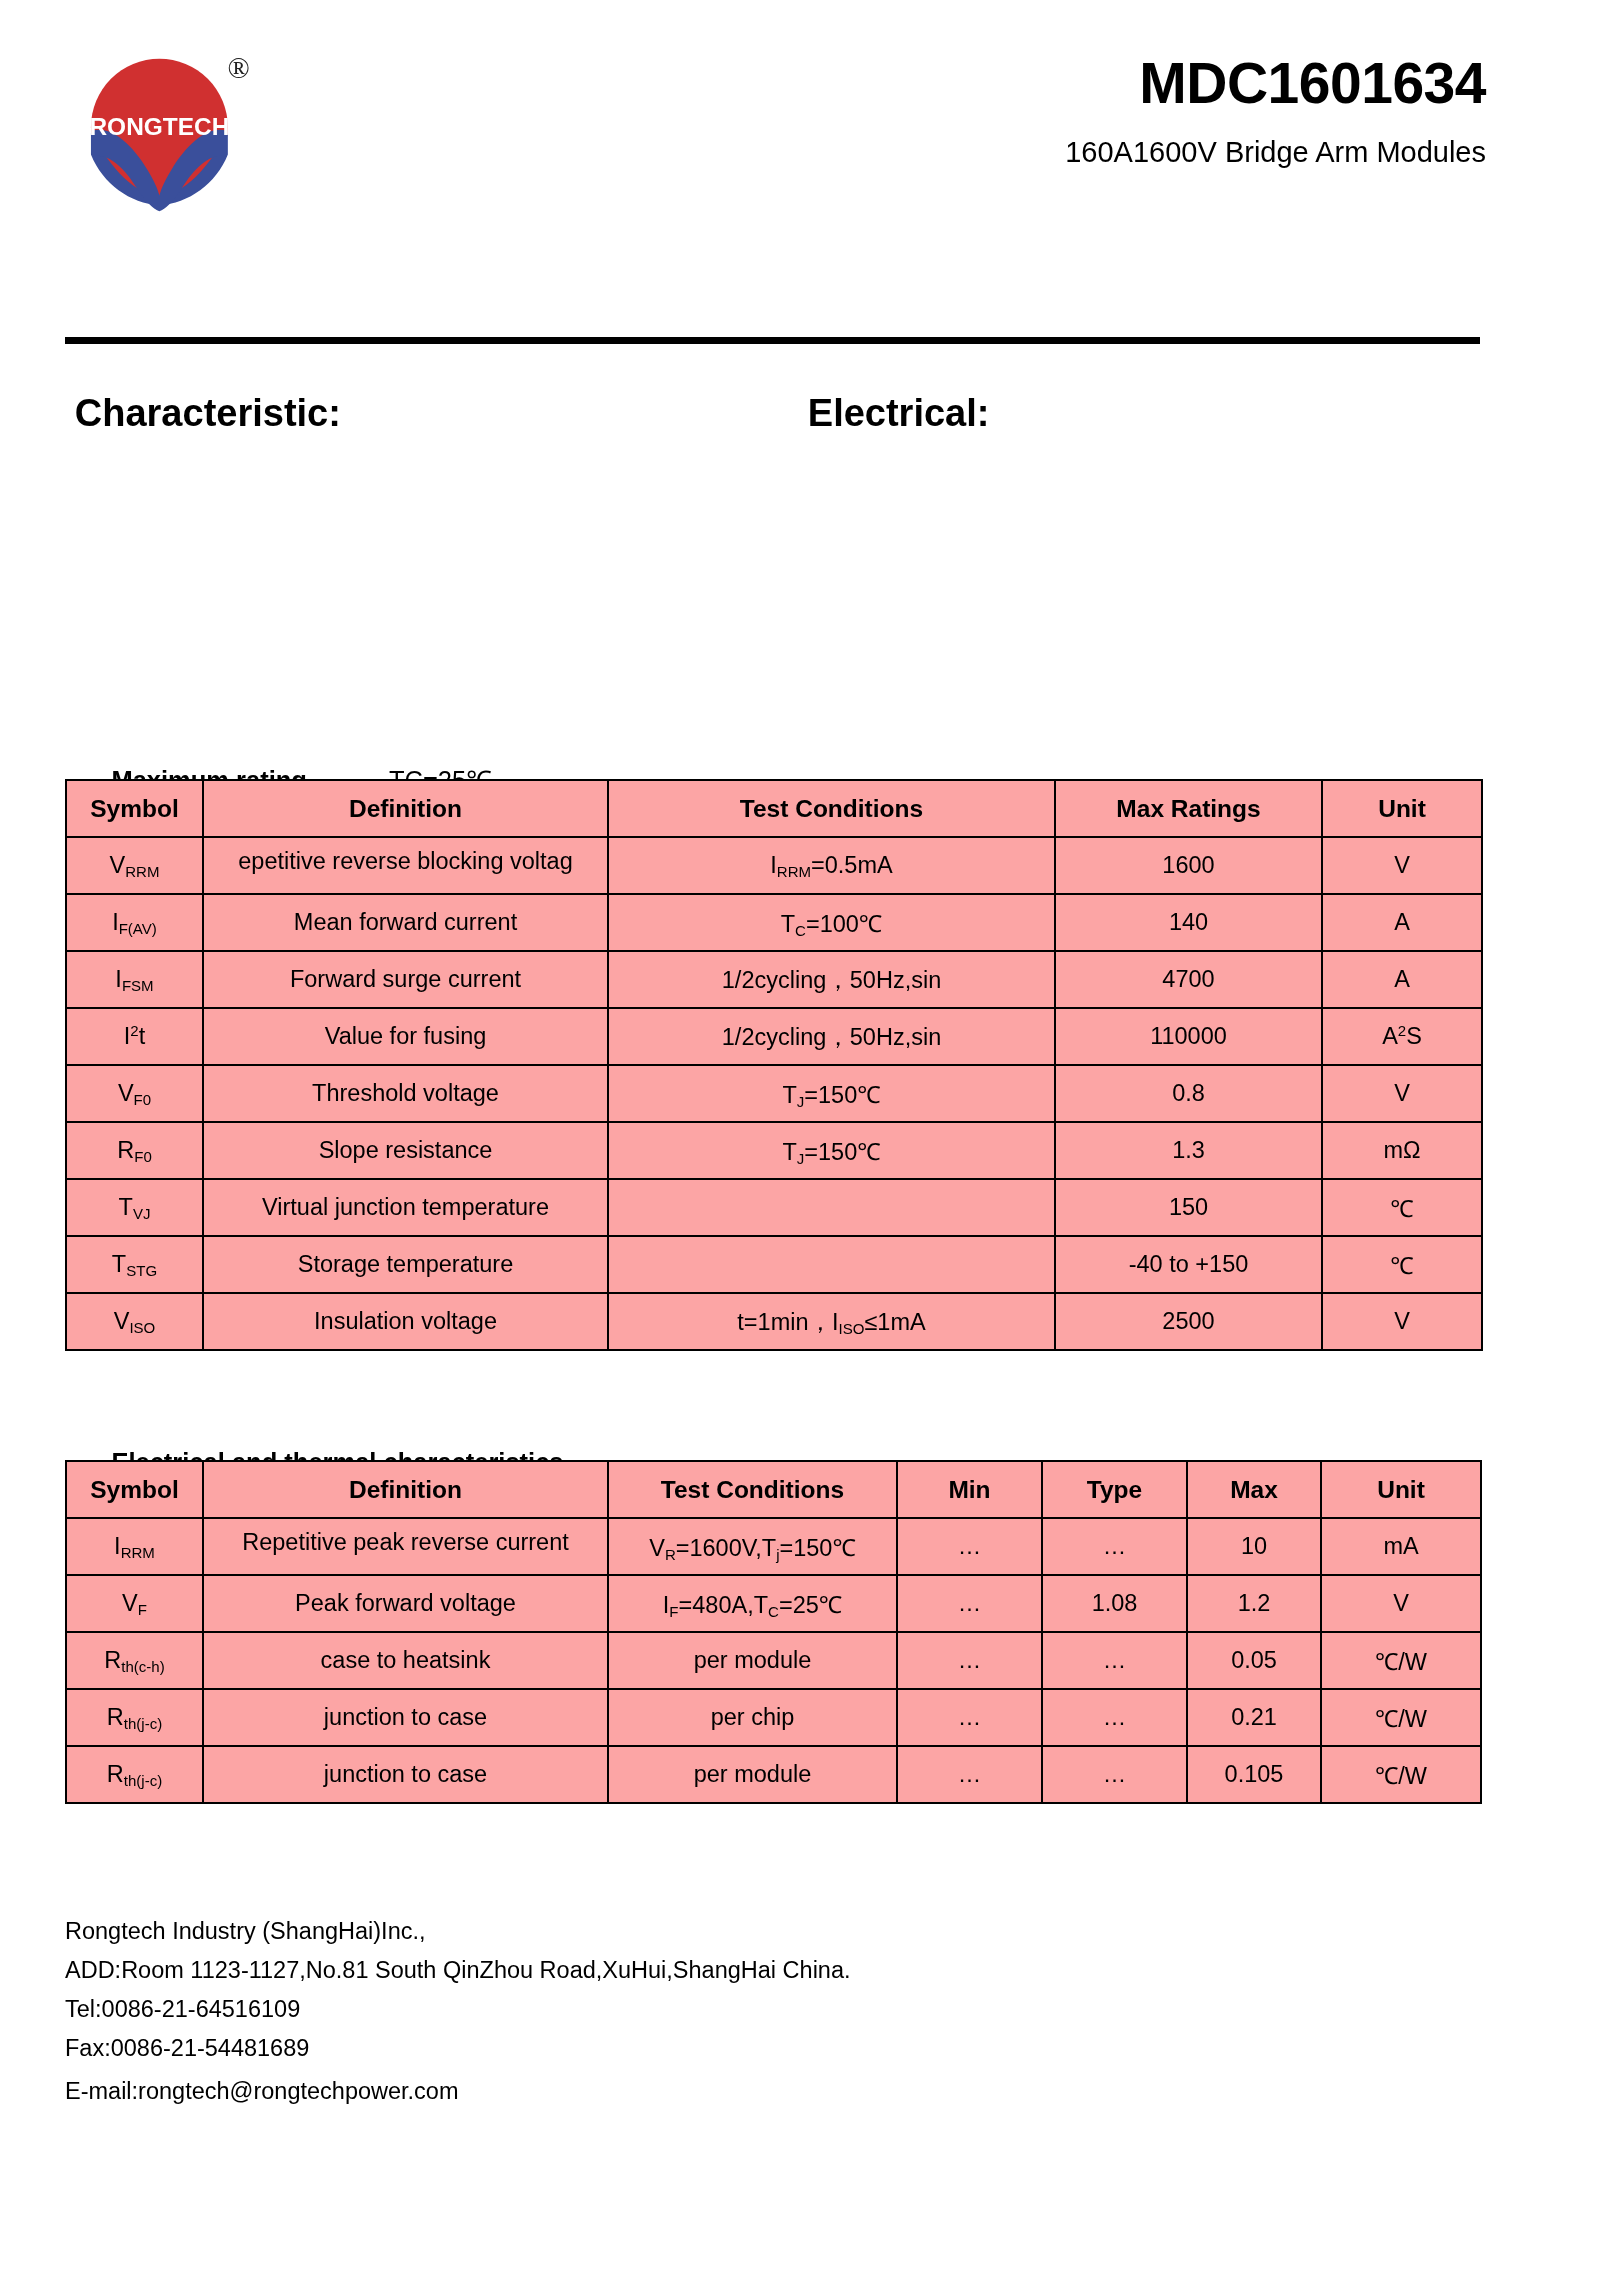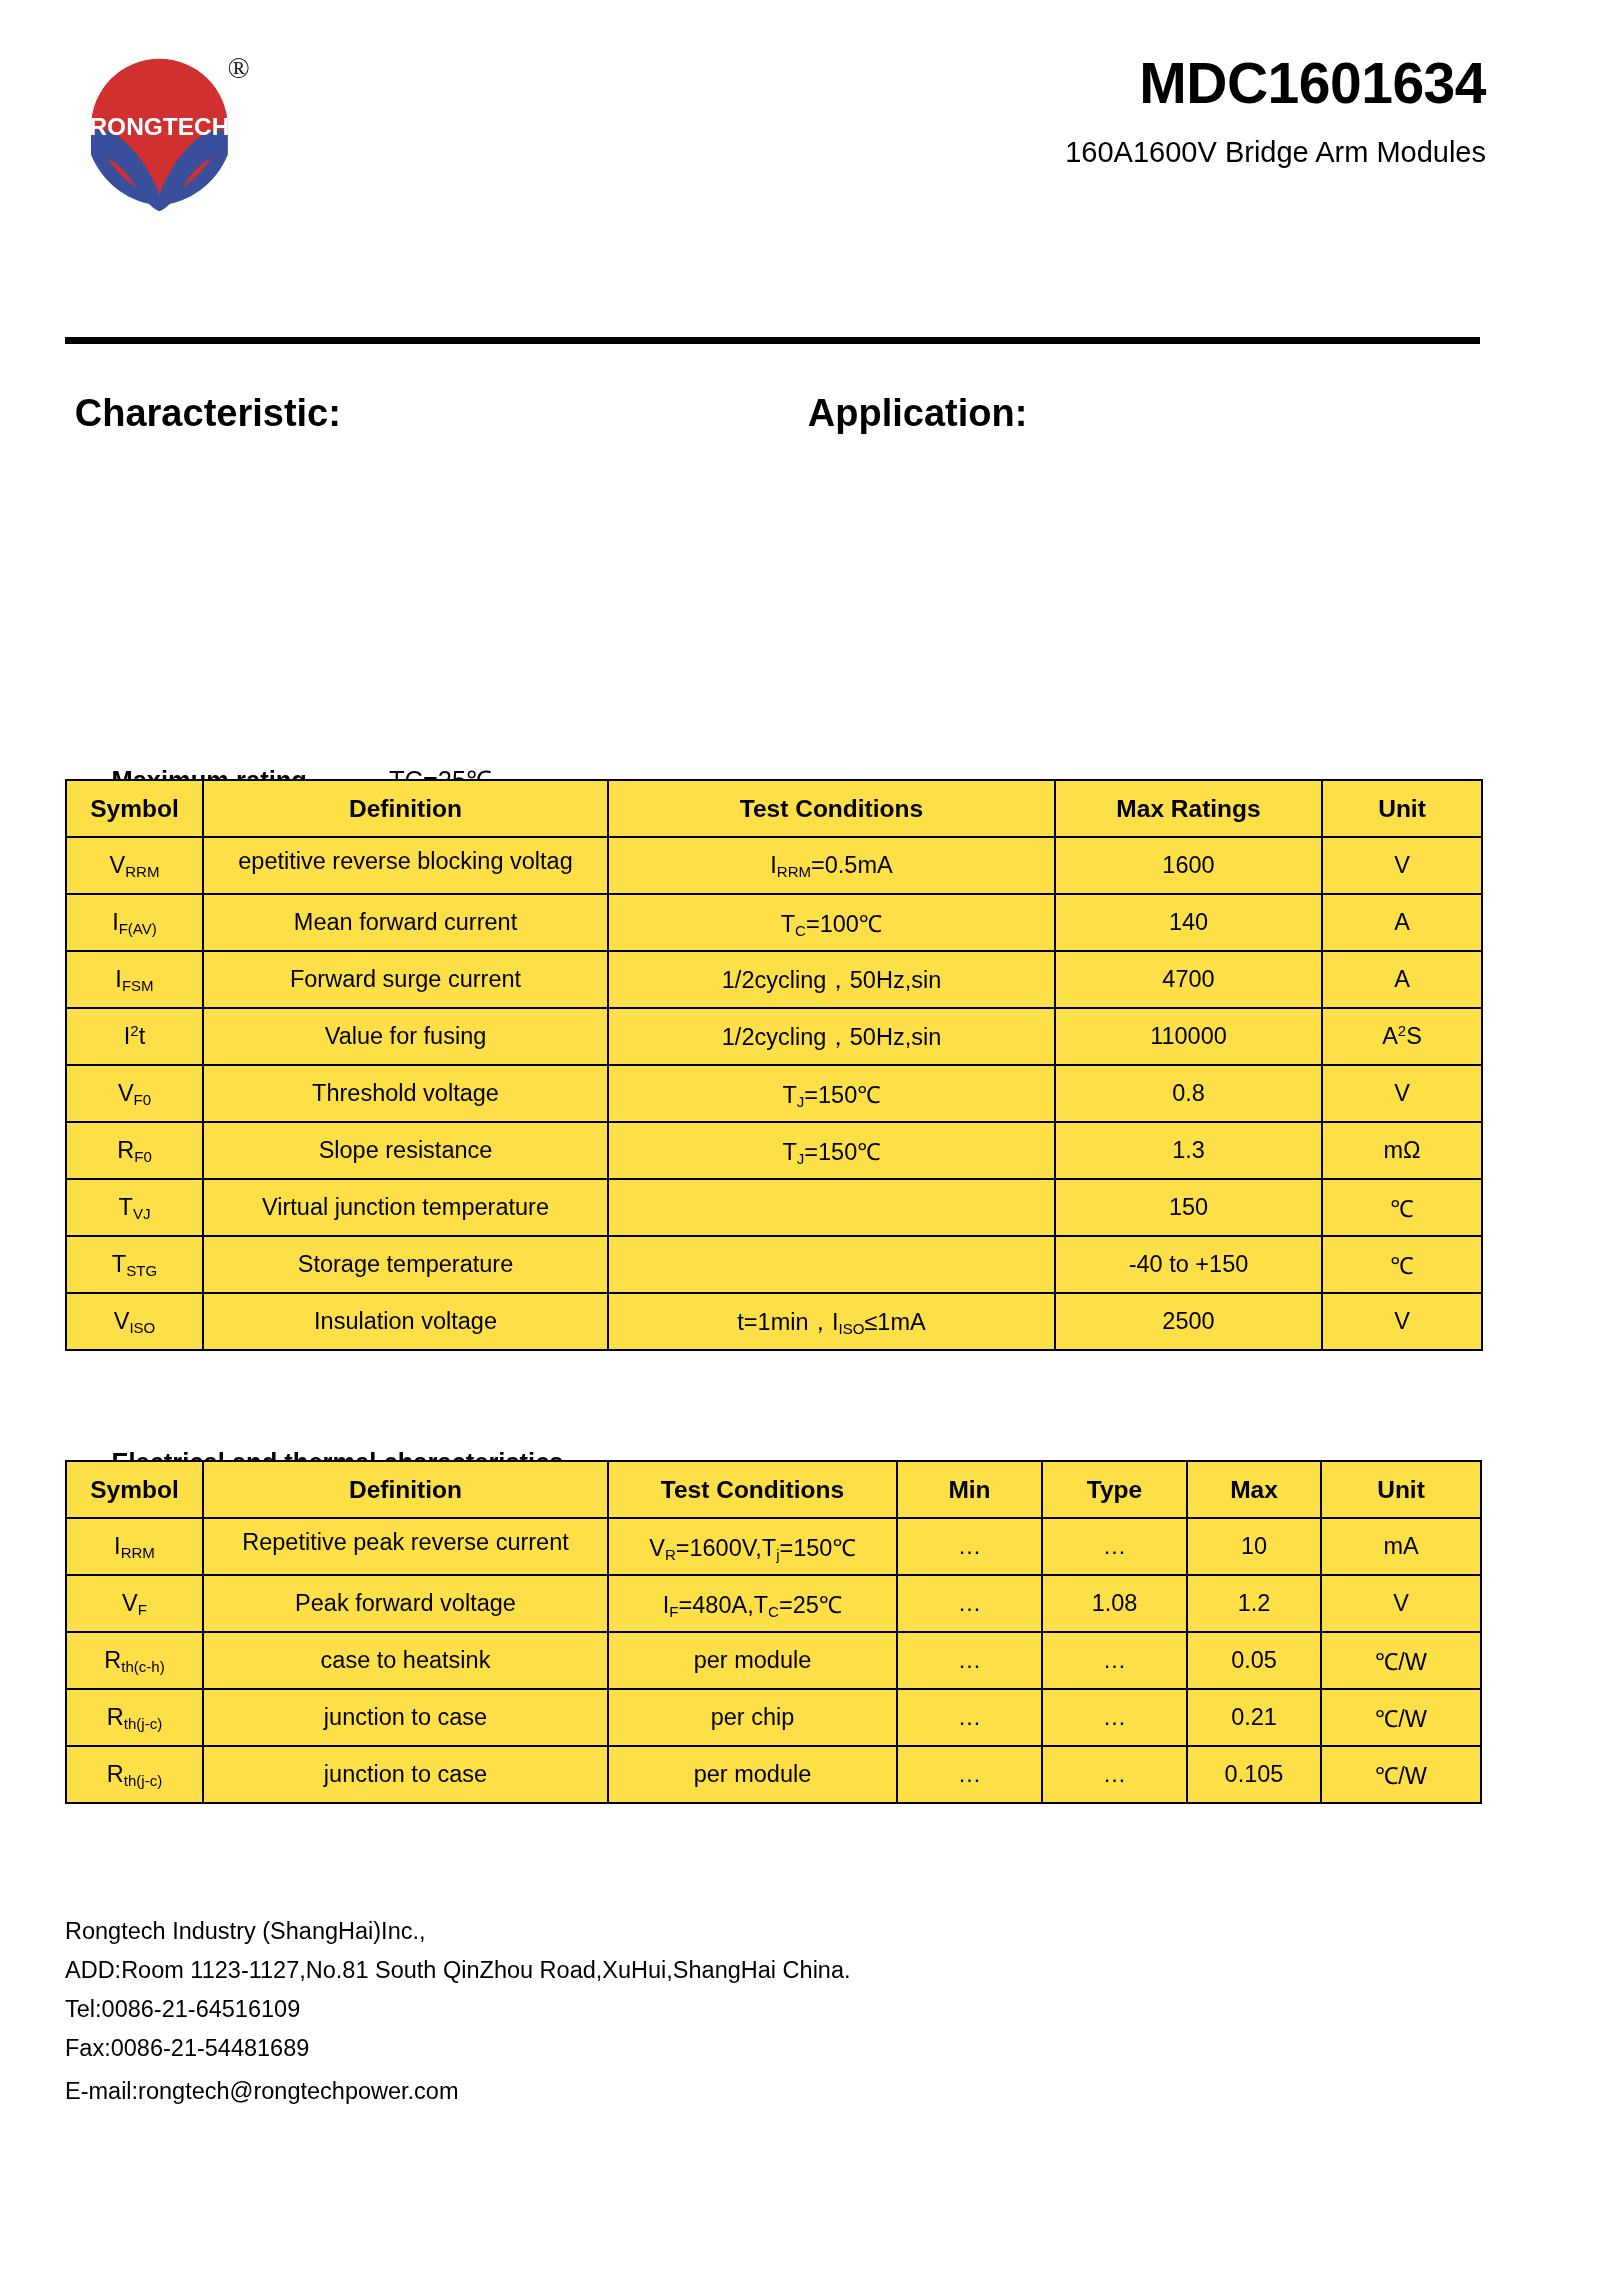--- a/index.html
+++ b/index.html
@@ -121,21 +121,21 @@
   .sec-heading .cond {
     font-weight: normal;
     font-size: 25.5px;
   }
 
   
   table.dt {
     position: absolute;
     border-collapse: collapse;
     table-layout: fixed;
-    background: #fde047;
+    background: #fca5a5;
   }
   table.dt th, table.dt td {
     border: 2px solid #000000;
     text-align: center;
     vertical-align: middle;
     font-size: 23.5px;
     font-weight: normal;
     padding: 0;
     overflow: hidden;
     white-space: nowrap;
@@ -217,21 +217,21 @@
       </div>
     </div>
 
     <div class="rule"></div>
 
     <div class="features">
       <div class="feat-col left">
         <div class="feat-head">Characteristic:</div>
       </div>
       <div class="feat-col right">
-        <div class="feat-head">Application:</div>
+        <div class="feat-head">Electrical:</div>
       </div>
     </div>
 
     <div class="sec-heading" style="left:3.9px; top:733px;">
       <span class="sub">Maximum rating</span><span class="cond" style="display:inline-block;width:82px;"></span><span class="cond">TC=25℃</span>
     </div>
 
     <table class="dt" id="table-max-rating">
       <colgroup>
         <col style="width:137px">

